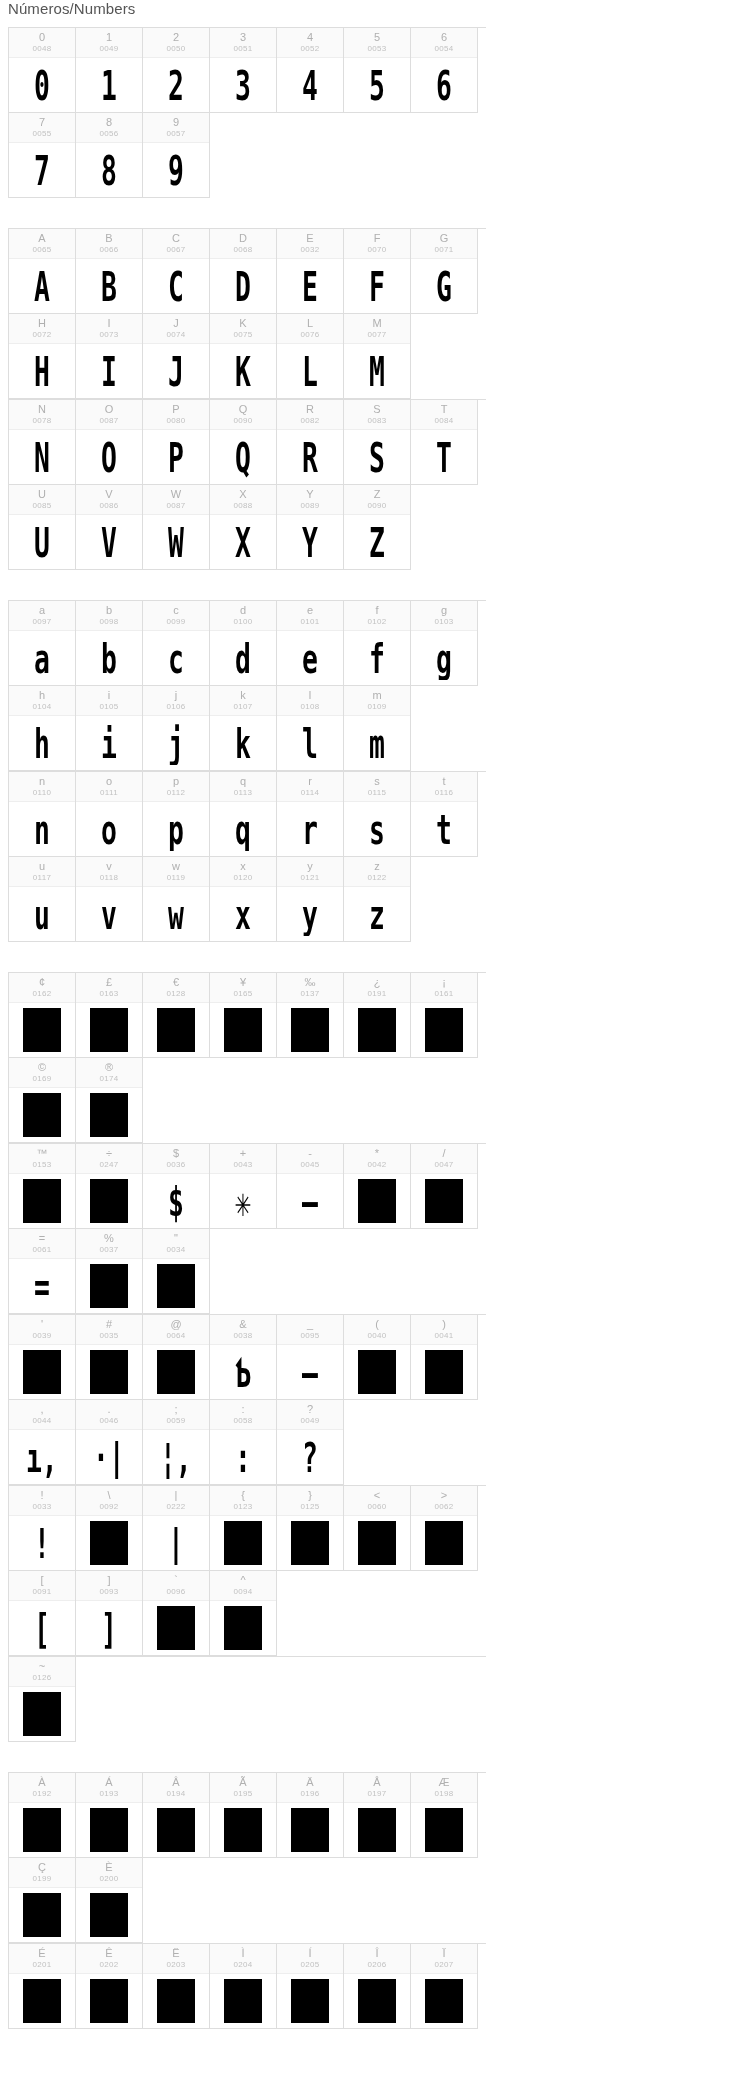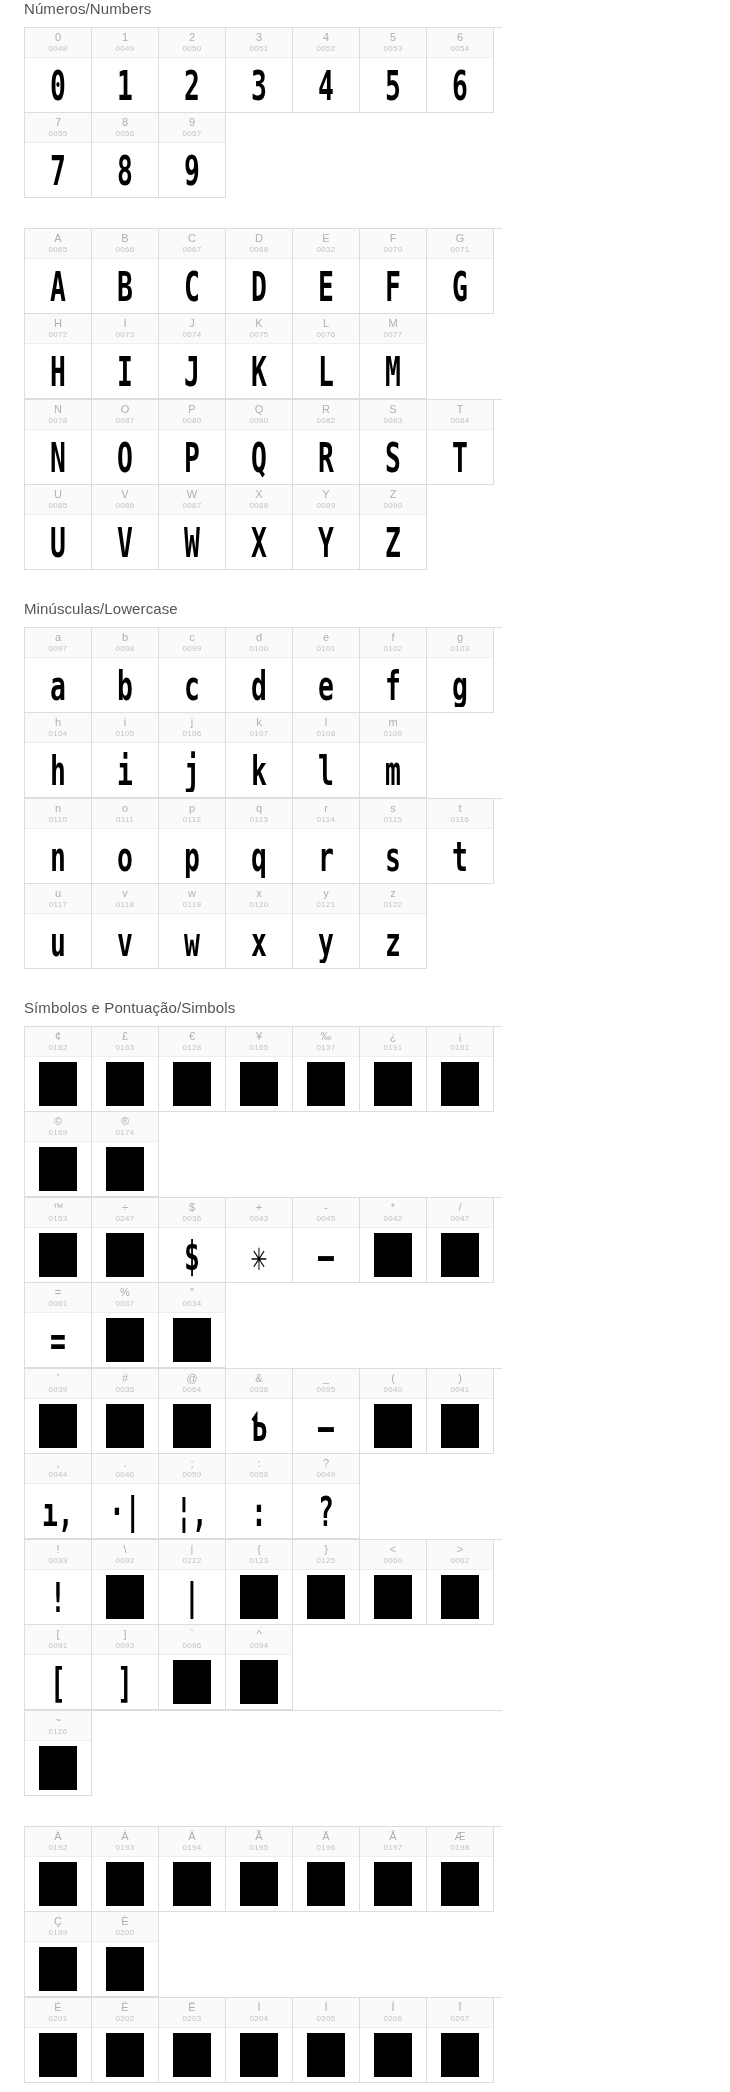--- a/index.html
+++ b/index.html
@@ -11,21 +11,21 @@
     width: 730px;
     font-family: "Liberation Sans", sans-serif;
     color: #333333;
   }
   .page {
     width: 730px;
     padding: 0;
     box-sizing: border-box;
   }
   .section {
-    margin: 0 0 30px 16px;
+    margin: 0 0 30px 0;
   }
   .section-title {
     font-size: 15px;
     color: #555555;
     font-weight: normal;
     margin: 0 0 10px 8px;
     letter-spacing: 0.1px;
   }
   .grid {
     display: flex;
@@ -519,21 +519,20 @@
           </div>
           <div class="glyphbox">
             <div class="glyph open">
               <span>Z</span>
             </div>
           </div>
         </div>
       </div>
     </div>
     <div class="section">
-      <div class="section-title">Minúsculas/Lowercase</div>
       <div class="grid">
         <div class="cell">
           <div class="meta">
             <span class="chr">a</span>
             <span class="code">0097</span>
           </div>
           <div class="glyphbox">
             <div class="glyph open">
               <span>a</span>
             </div>
@@ -813,21 +812,20 @@
           </div>
           <div class="glyphbox">
             <div class="glyph open">
               <span>z</span>
             </div>
           </div>
         </div>
       </div>
     </div>
     <div class="section">
-      <div class="section-title">Símbolos e Pontuação/Simbols</div>
       <div class="grid">
         <div class="cell">
           <div class="meta">
             <span class="chr">¢</span>
             <span class="code">0162</span>
           </div>
           <div class="glyphbox">
             <div class="glyph sym">
               <span></span>
             </div>

